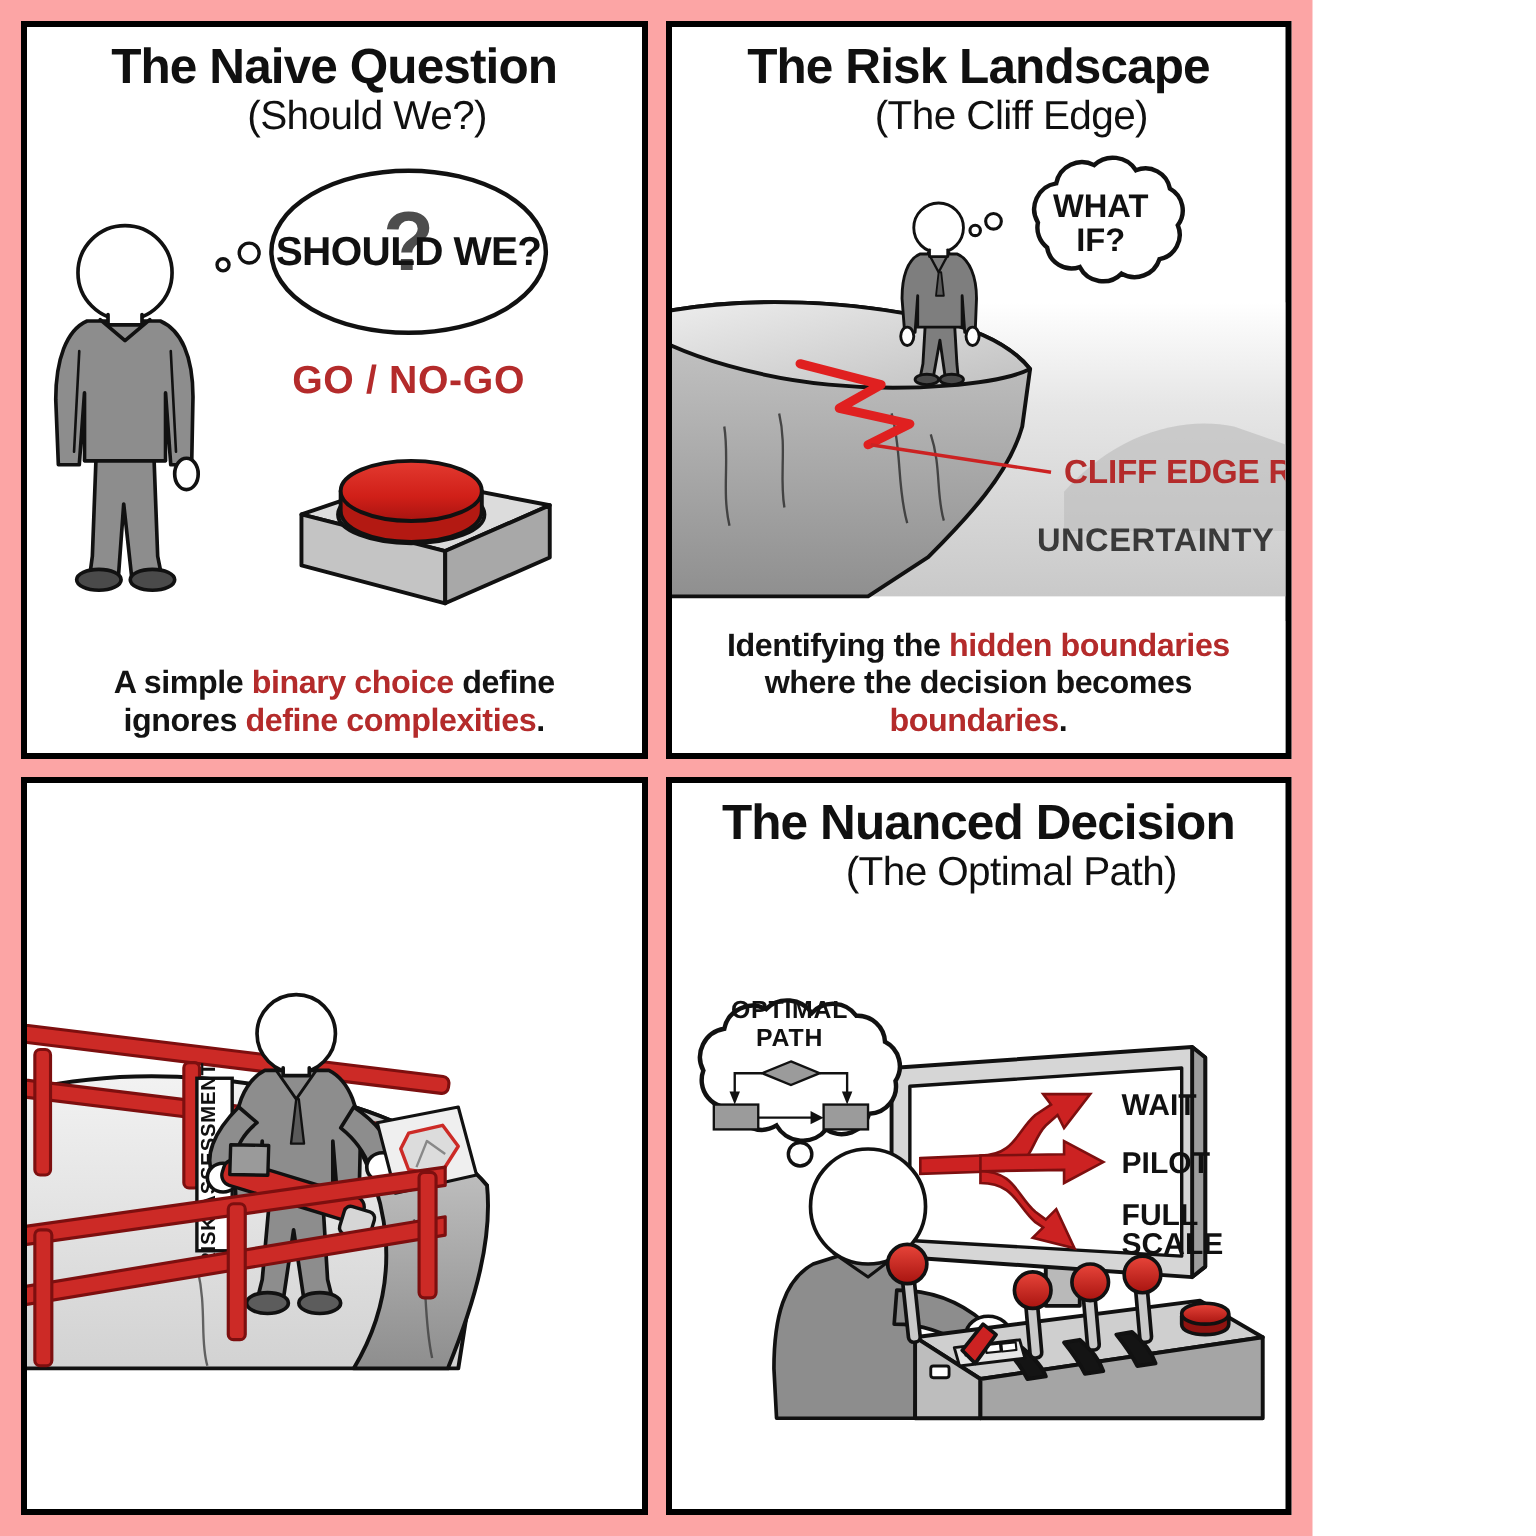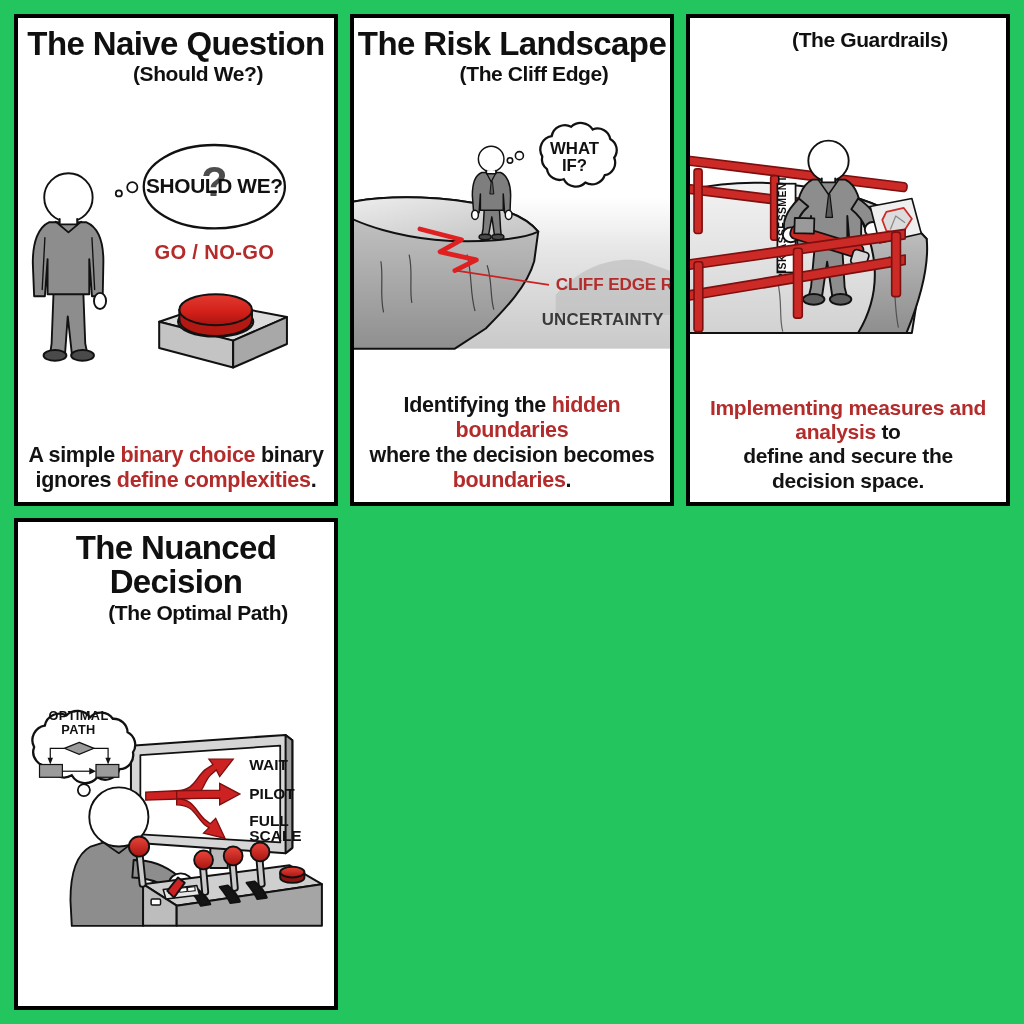--- a/index.html
+++ b/index.html
@@ -3,27 +3,27 @@
 <meta charset="utf-8">
 <style>
   * { box-sizing: border-box; margin: 0; padding: 0; }
   html, body {
     width: 1024px; height: 1024px;
     background: #ffffff;
     font-family: "Liberation Sans", sans-serif;
     overflow: hidden;
   }
   .sheet {
-    width: 1024px; height: 1024px;
+    width: 875px; height: 1024px;
     display: grid;
-    grid-template-columns: 1fr 1fr 1fr;
+    grid-template-columns: 1fr 1fr;
     grid-template-rows: 1fr 1fr;
     gap: 12px;
     padding: 14px;
-    background: #22c55e;
+    background: #fca5a5;
   }
   .panel {
     position: relative;
     border: 4px solid #000;
     background: #fff;
     overflow: hidden;
     display: flex;
     flex-direction: column;
   }
   .titles {
@@ -35,22 +35,22 @@
   }
   .title {
     font-size: 33px;
     font-weight: bold;
     color: #101010;
     letter-spacing: -0.6px;
     line-height: 1.04;
     font-family: "Liberation Sans", sans-serif;
   }
   .subtitle {
-    font-size: 21px;
-    font-weight: bold;
+    font-size: 27px;
+    font-weight: normal;
     color: #101010;
     letter-spacing: -0.4px;
     line-height: 1.12;
     margin-top: 1px;
     margin-left: 44px;
   }
   .art {
     position: relative;
     flex: 1 1 auto;
     overflow: hidden;
@@ -137,21 +137,21 @@
           <ellipse cx="294" cy="253" rx="56" ry="22" fill="#efefef"></ellipse>
 
           <path d="M240 235 L240 250 C240 264 264 274 294 274 C324 274 348 264 348 250 L348 235 Z" fill="#b31912"></path>
 
           <ellipse cx="294" cy="235" rx="54" ry="23" fill="url(#btnTop)"></ellipse>
         </g>
       </svg>
     </div>
     <div class="caption">
       <div>
-        <span>A simple </span><span class="hl">binary choice</span><span> binary</span>
+        <span>A simple </span><span class="hl">binary choice</span><span> define</span>
       </div>
       <div>
         <span>ignores </span><span class="hl">define complexities</span><span>.</span>
       </div>
     </div>
   </div>
 
   <div class="panel">
     <div class="titles">
       <div class="title">The Risk Landscape</div>
@@ -242,21 +242,20 @@
         <span>Identifying the </span><span class="hl">hidden boundaries</span><span></span>
       </div>
       <div>
         <span>where the decision becomes </span><span class="hl">boundaries</span><span>.</span>
       </div>
     </div>
   </div>
 
   <div class="panel">
     <div class="titles">
-      <div class="subtitle">(The Guardrails)</div>
     </div>
     <div class="art">
       <svg viewBox="0 0 470 330" preserveAspectRatio="xMidYMid meet">
         <defs>
           <linearGradient id="plateau" x1="0" y1="0" x2="0" y2="1">
             <stop offset="0%" stop-color="#f2f2f2"></stop>
             <stop offset="100%" stop-color="#d2d2d2"></stop>
           </linearGradient>
           <linearGradient id="cliffFace3" x1="0" y1="0" x2="0" y2="1">
             <stop offset="0%" stop-color="#cfcfcf"></stop>
@@ -323,28 +322,20 @@
         </g>
 
         <g stroke="#7d0f0f" stroke-width="2.4" stroke-linejoin="round">
           <path d="M-6 222 L320 176 L320 190 L-6 236 Z" fill="#cc2a26"></path>
           <path d="M-6 268 L320 214 L320 228 L-6 282 Z" fill="#cc2a26"></path>
           <rect x="6" y="224" width="13" height="104" rx="4" fill="#cc2a26"></rect>
           <rect x="154" y="204" width="13" height="104" rx="4" fill="#cc2a26"></rect>
           <rect x="300" y="180" width="13" height="96" rx="4" fill="#cc2a26"></rect>
         </g>
       </svg>
-    </div>
-    <div class="caption tight">
-      <div>
-        <span></span><span class="hl">Implementing measures and analysis</span><span> to</span>
-      </div>
-      <div>
-        <span>define and secure the decision space.</span><span class="hl"></span><span></span>
-      </div>
     </div>
   </div>
 
   <div class="panel">
     <div class="titles">
       <div class="title">The Nuanced Decision</div>
       <div class="subtitle">(The Optimal Path)</div>
     </div>
     <div class="art">
       <svg viewBox="0 0 470 330" preserveAspectRatio="xMidYMid meet">

